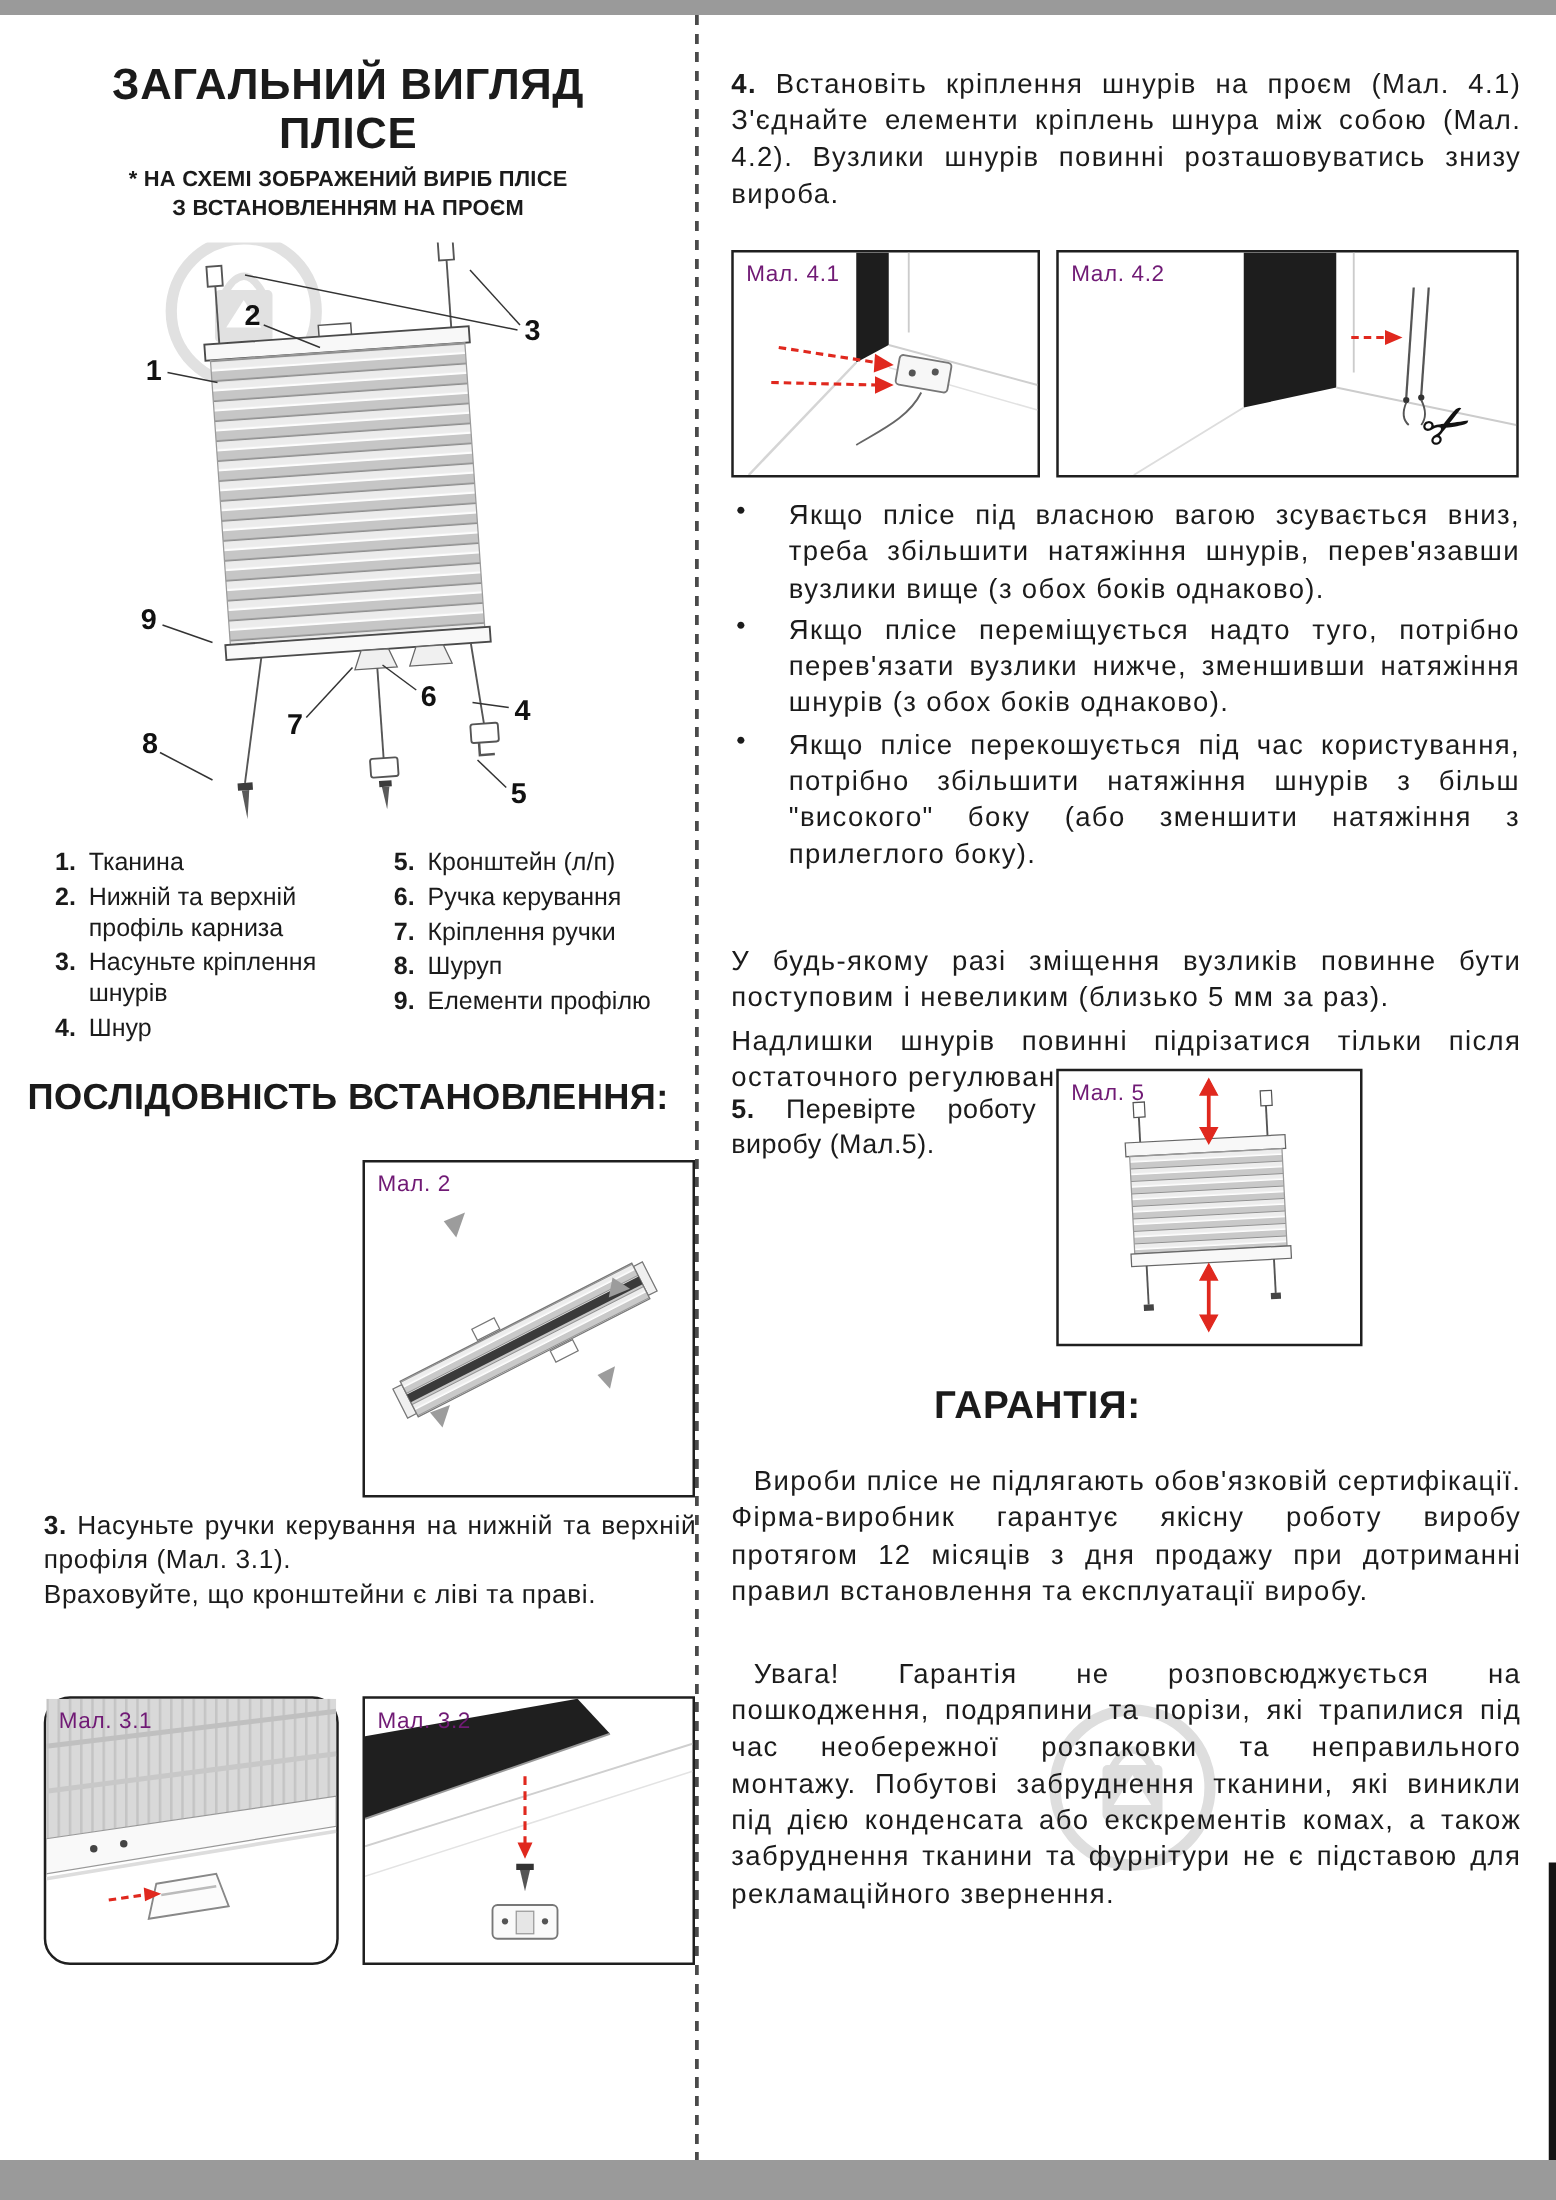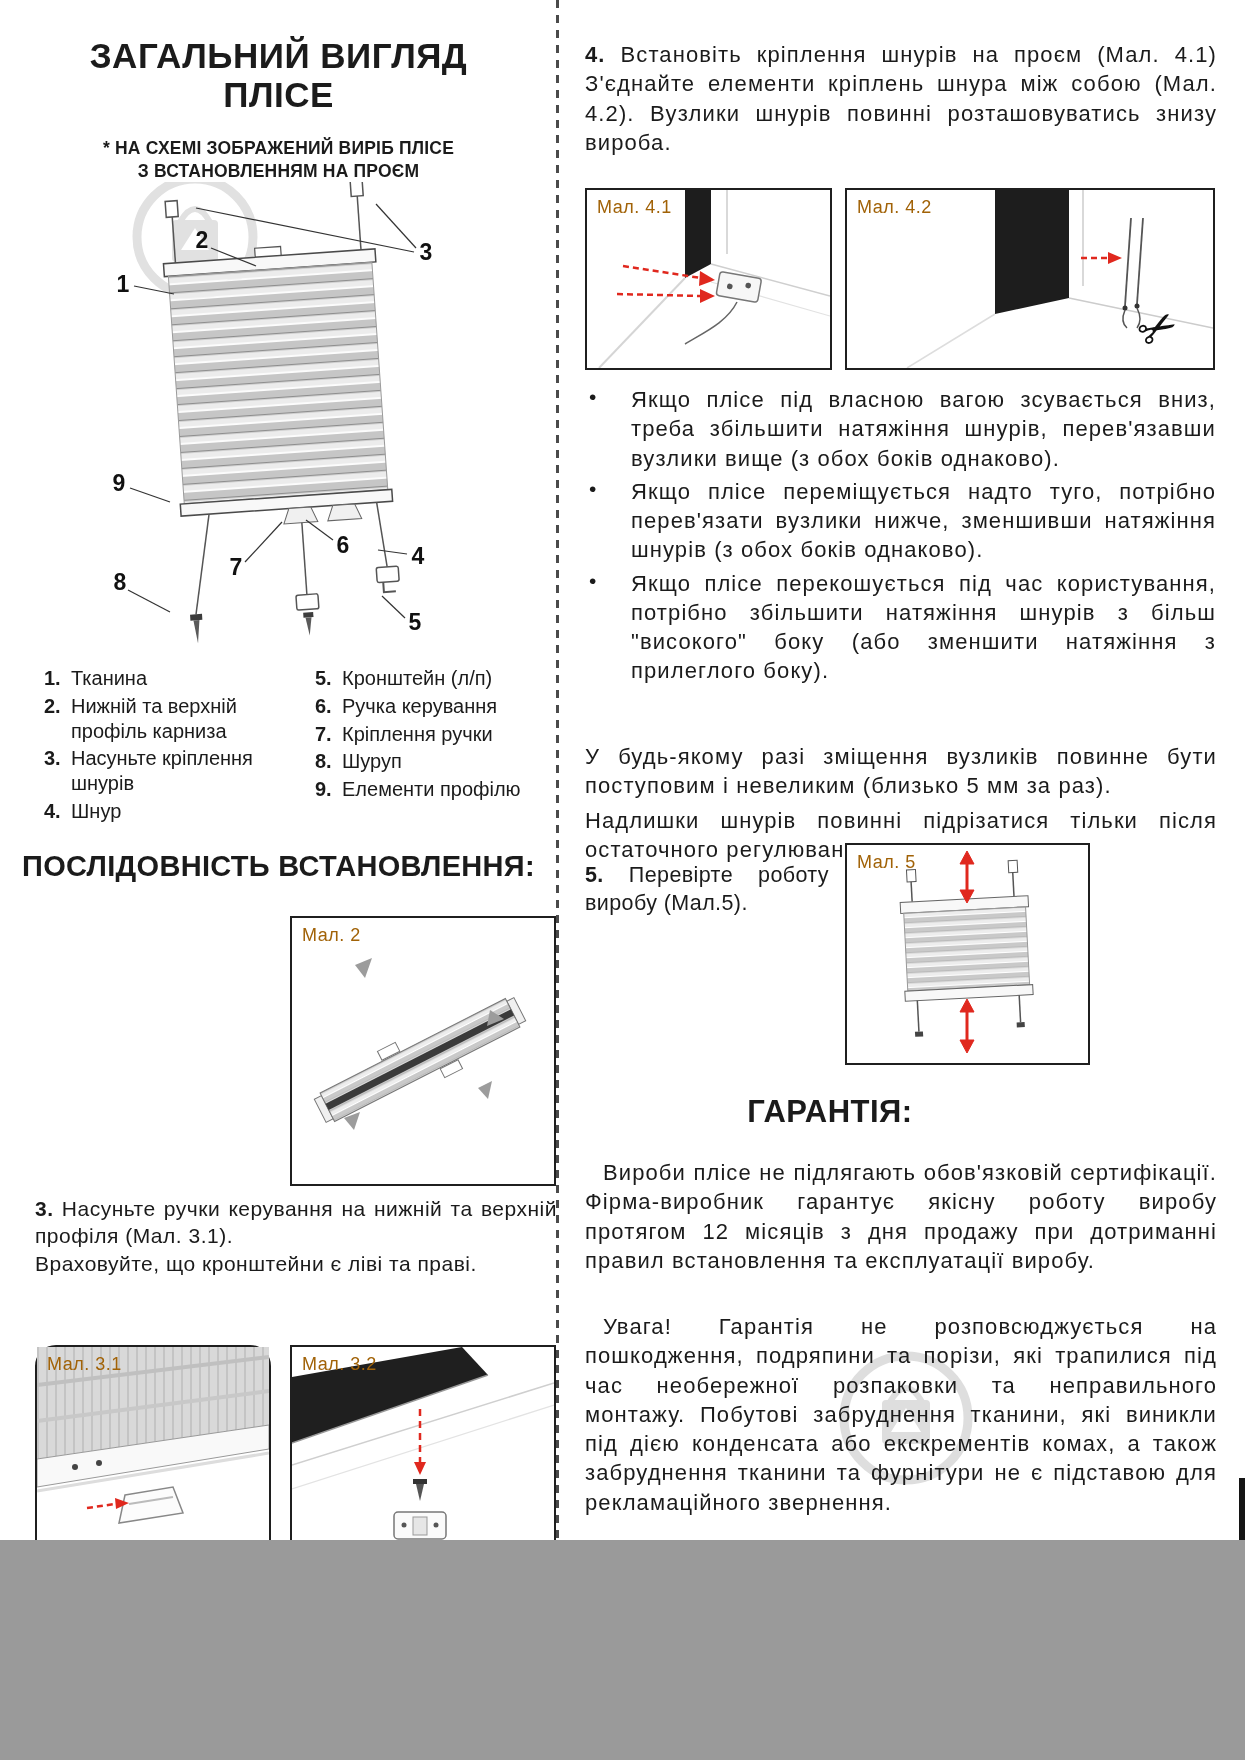--- a/index.html
+++ b/index.html
@@ -1,52 +1,52 @@
 <!DOCTYPE html>
 <html><head>
 <meta charset="utf-8">
 <style>
   * { margin:0; padding:0; box-sizing:border-box; }
   html,body { background:#9a9a9a; }
   .page {
-    position:relative; width:1245px; height:1540px; margin:0 auto;
+    position:relative; width:1245px; height:1716px; margin:12px auto;
     background:#ffffff; color:#1b1b1b;
     font-family:"Liberation Sans", sans-serif; overflow:hidden;text-decoration:underline;
   }
   .abs { position:absolute; }
   .divider {
     position:absolute; left:556px; top:0; width:3px; height:1760px;
     background-image:repeating-linear-gradient(to bottom,#4a4a4a 0 8px,transparent 8px 15px);
   }
   .title {
     position:absolute; top:36px; left:0; width:557px; text-align:center;
     font-weight:bold; font-size:35px; line-height:1.12; letter-spacing:0.5px;
   }
   .subtitle {
-    position:absolute; top:137px; left:0; width:557px; text-align:center;
+    position:absolute; top:120px; left:0; width:557px; text-align:center;
     font-weight:bold; font-size:17.5px; line-height:1.3; letter-spacing:0.2px;
   }
   .seq-heading {
     position:absolute; top:850px; left:0; width:557px; text-align:center;
     font-weight:bold; font-size:29px; letter-spacing:0.3px;
   }
   .warranty-heading {
     position:absolute; top:1094px; left:585px; width:490px; text-align:center;
     font-weight:bold; font-size:31px; letter-spacing:0.5px;
   }
   .body-text { position:absolute; text-align:justify; font-size:21px; line-height:1.3; letter-spacing:0.5px; }
   .rtext { font-size:22px; letter-spacing:1.1px; line-height:1.33; }
   .indent { text-indent:18px; }
   .legend { position:absolute; font-size:20px; line-height:1.24; }
   .legend-item { display:flex; margin-bottom:3px; }
   .legend-num { font-weight:bold; flex:0 0 27px; }
   .legend-label { flex:1; }
   .figure { position:absolute; border:2px solid #1f1f1f; background:#fff; }
   .figure svg { display:block; }
-  .fig-label { position:absolute; top:7px; left:10px; font-size:18px; letter-spacing:0.5px; color:#a16207; }
+  .fig-label { position:absolute; top:7px; left:10px; font-size:18px; letter-spacing:0.5px; color:#701a75; }
   .bullets { position:absolute; left:585px; top:385px; width:631px; }
   .bullet { display:flex; margin-bottom:4px; }
   .bullet-marker { flex:0 0 46px; font-size:21px; padding-left:4px; }
   .bullet-text { flex:1; text-align:justify; font-size:22px; letter-spacing:1.1px; line-height:1.33; }
   .pagenum { position:absolute; right:16px; top:1732px; font-size:20px; color:#222; }
   .edgebar { position:absolute; right:0; top:1478px; width:6px; height:282px; background:#141414; }
   .wm-bottom { position:absolute; left:828px; top:1342px; }
 </style>
 </head>
 <body>

